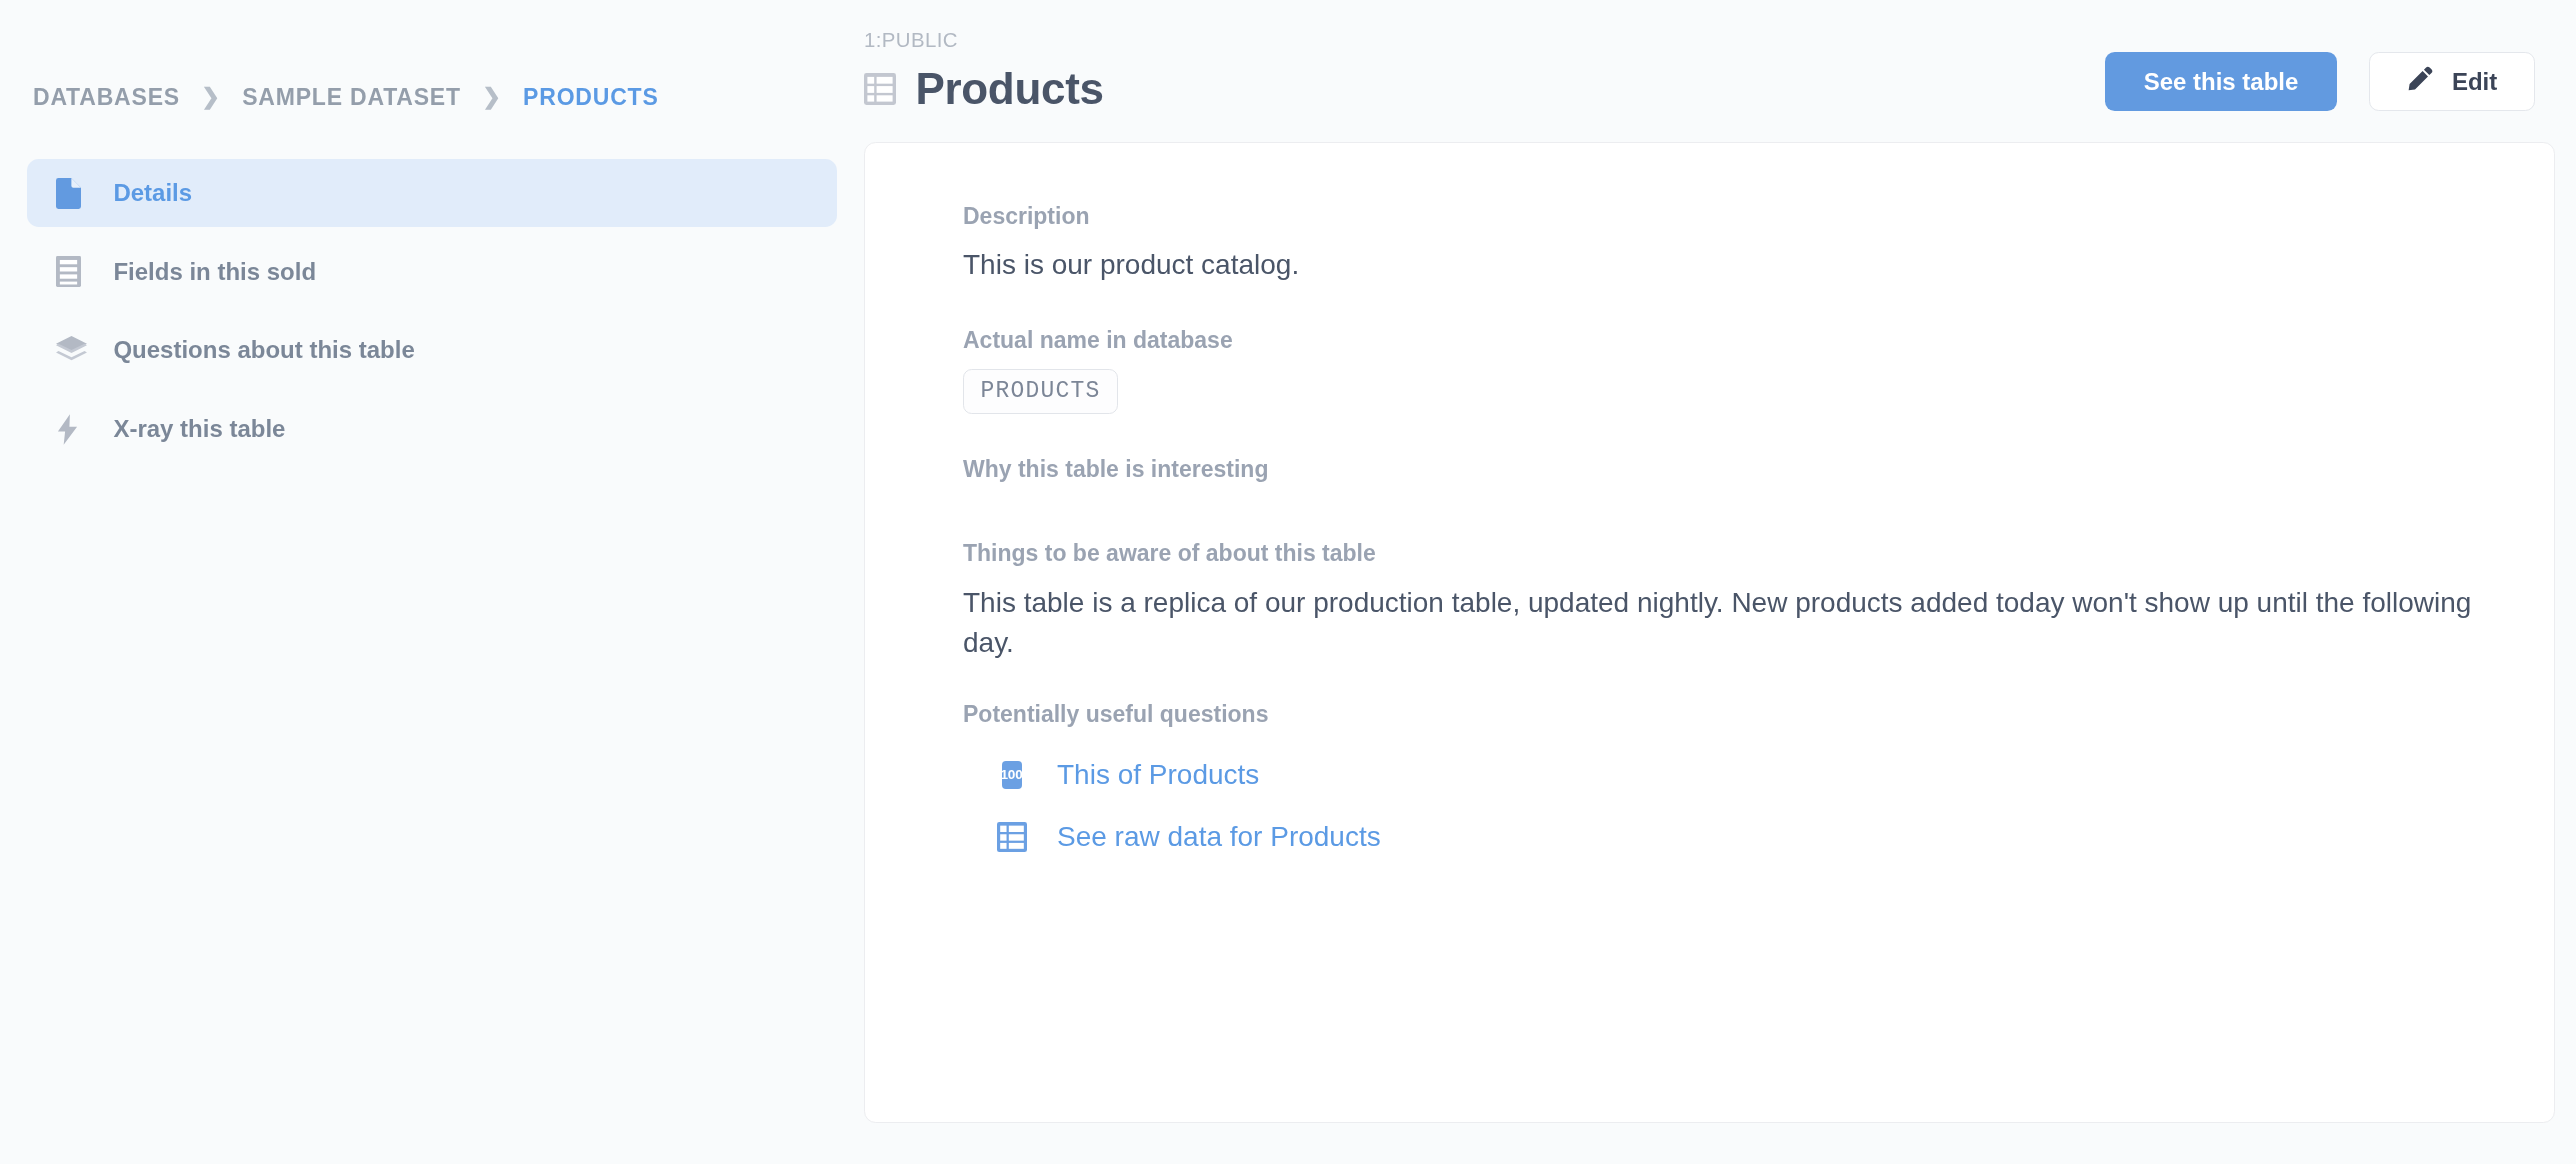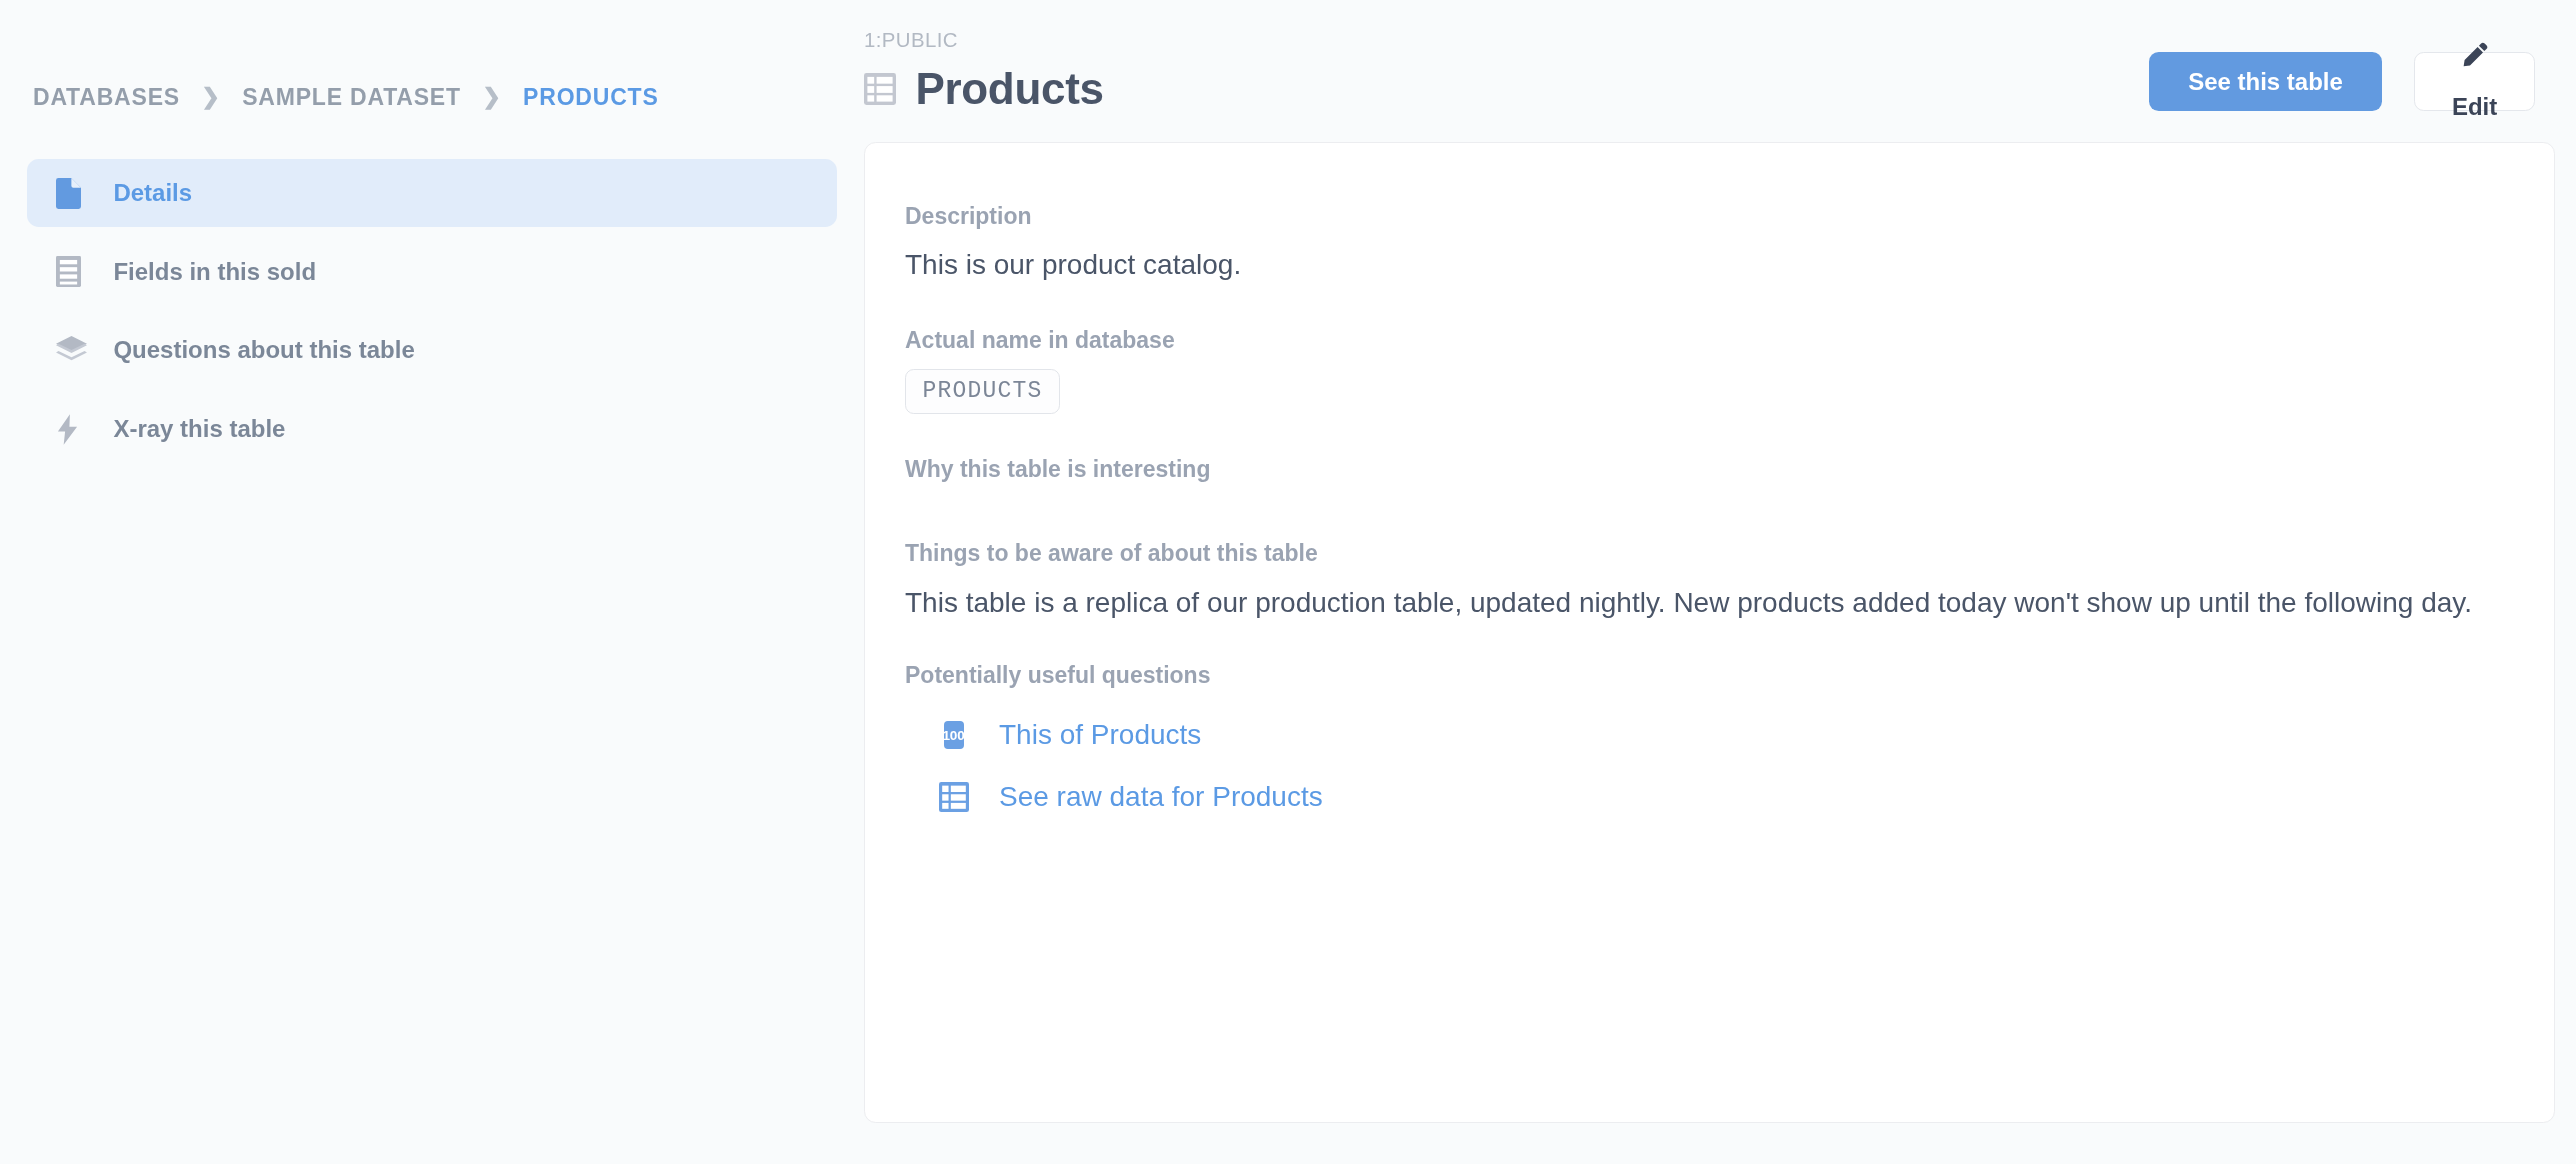--- a/index.html
+++ b/index.html
@@ -139,32 +139,31 @@
     color: #ffffff;
     padding: 0 39px;
     border: none;
   }
   .btn-secondary {
     background: #ffffff;
     color: #3b4457;
     padding: 0 37px;
     border: 1px solid #e4e7ec;
     gap: 18.5px;
-    flex-direction: column;
   }
 
   
   .card {
     margin-top: 28px;
     margin-left: 0;
     background: #ffffff;
     border: 1px solid #ecedf0;
     border-radius: 11.7px;
     height: 981px;
-    padding: 60px 66px 0 40px;
+    padding: 60px 66px 0 98px;
   }
   .section { margin-bottom: 0; }
   .section-label {
     font-size: 23px;
     font-weight: 700;
     color: #9aa3b2;
     margin-bottom: 15.5px;
   }
   .section-text {
     font-size: 28px;

